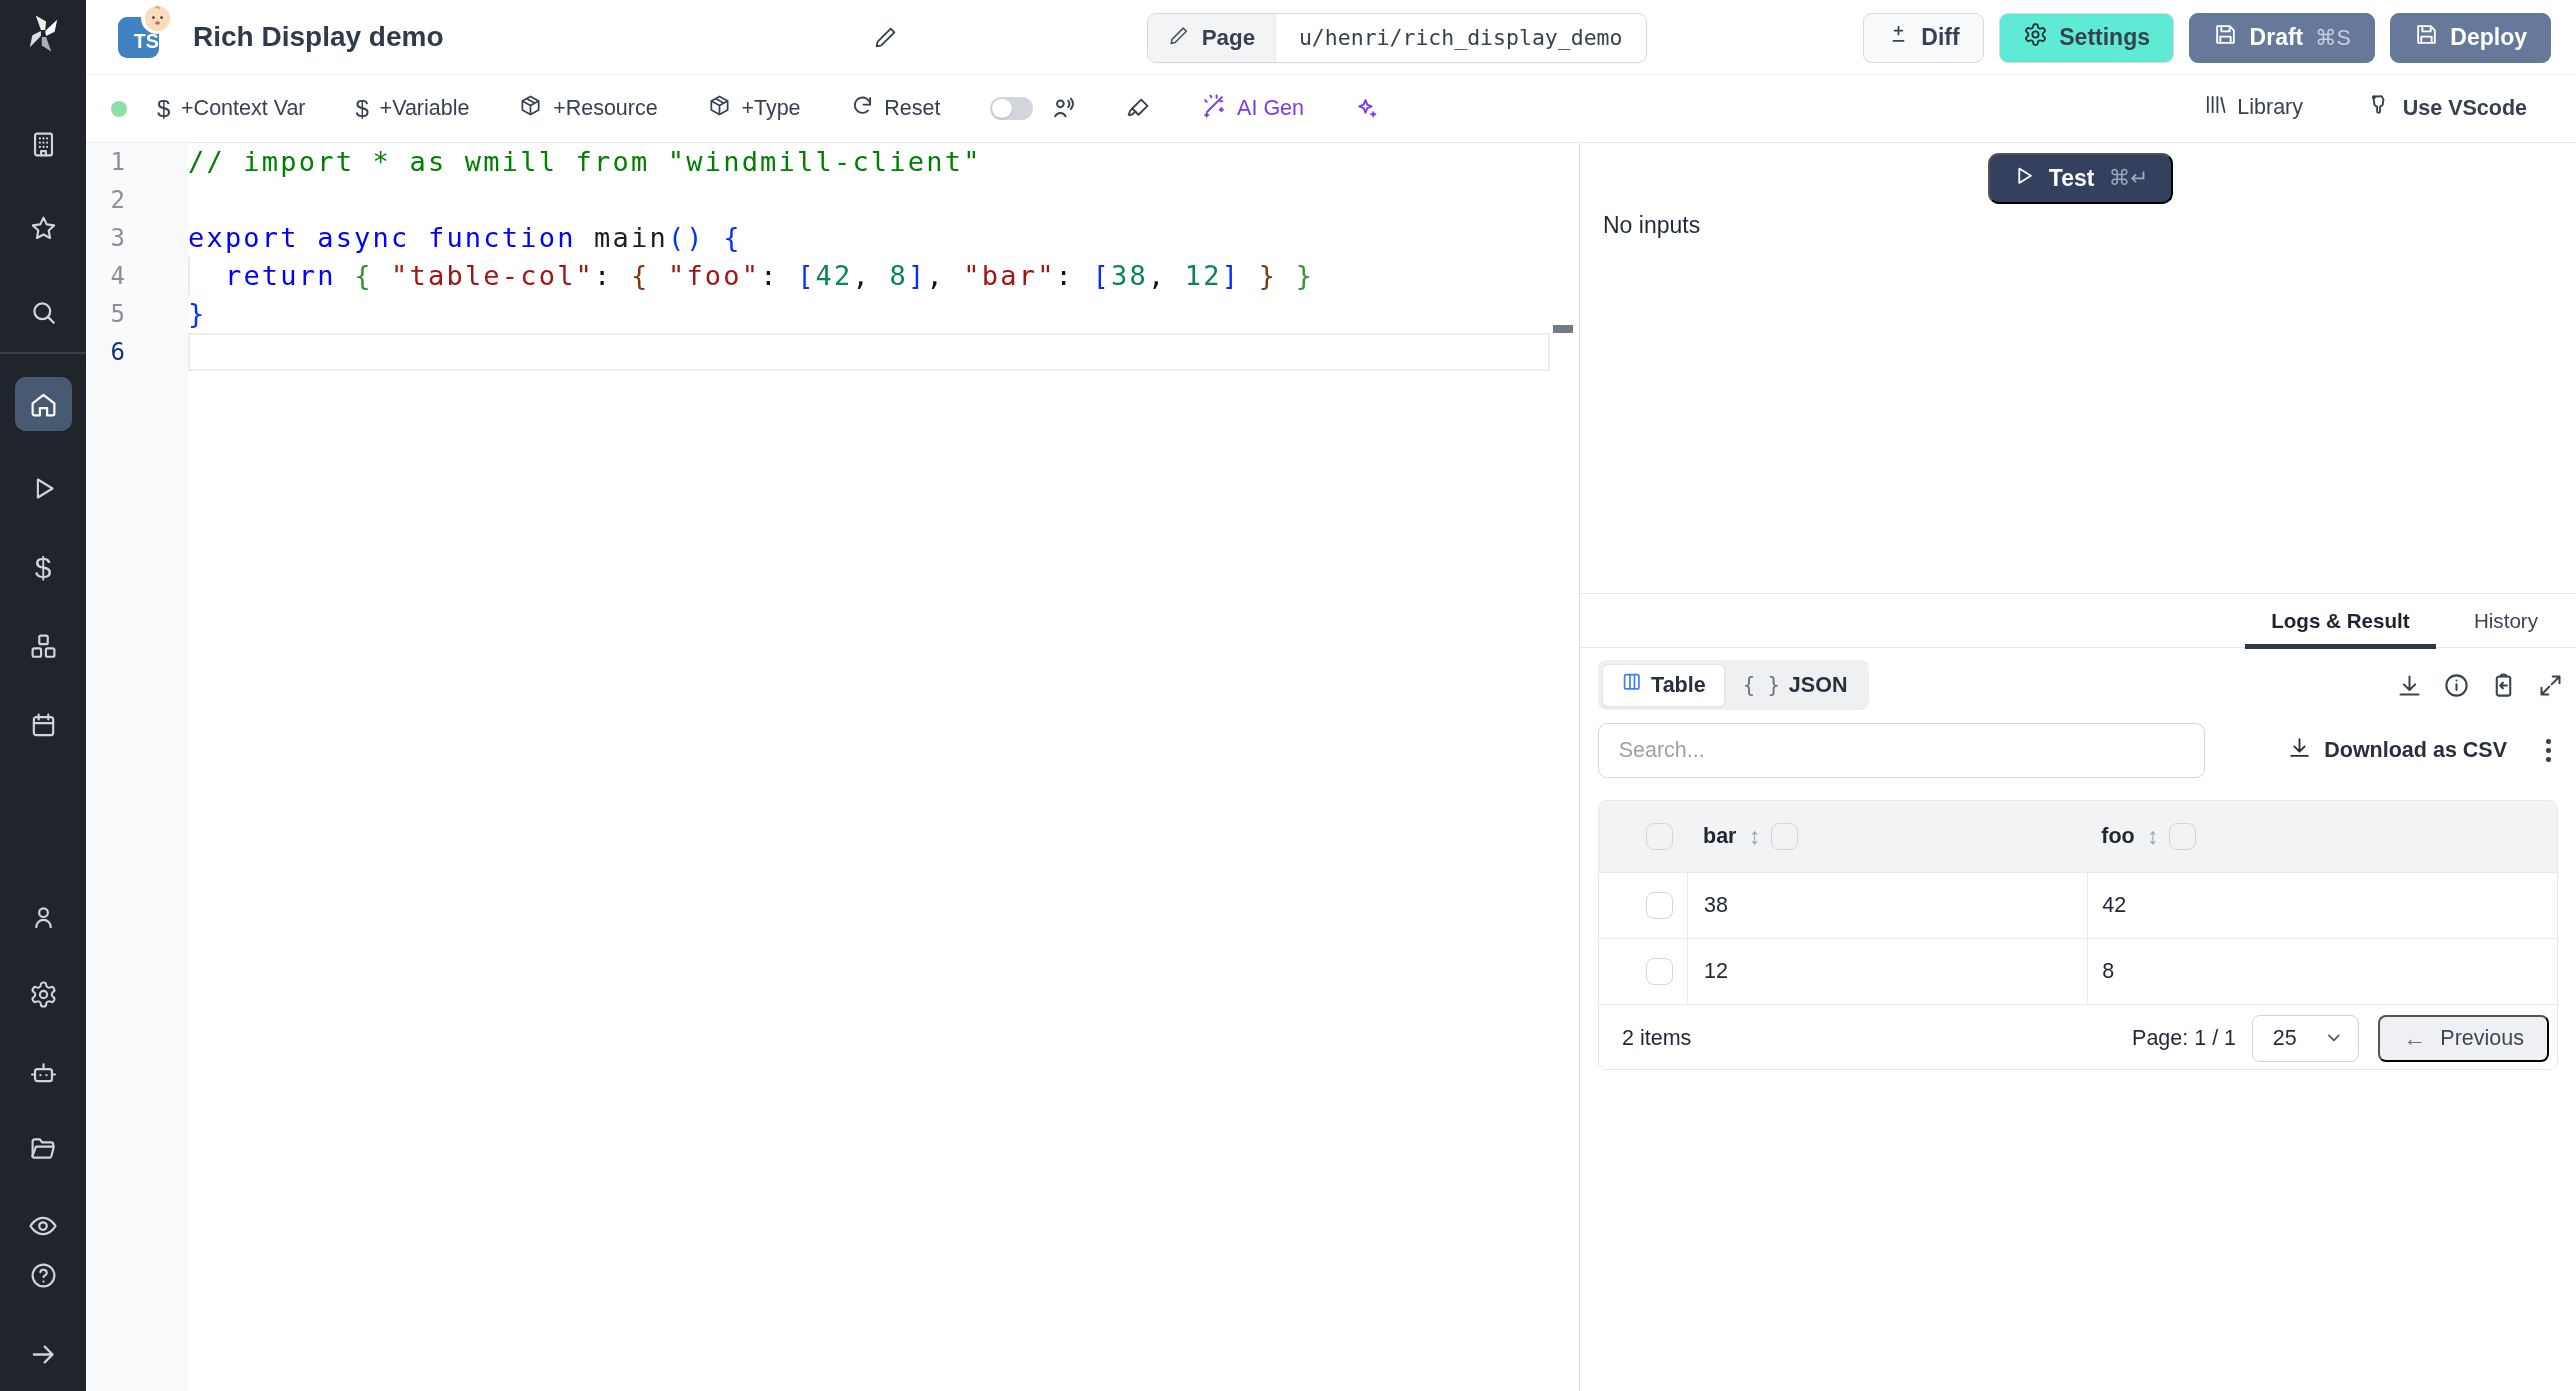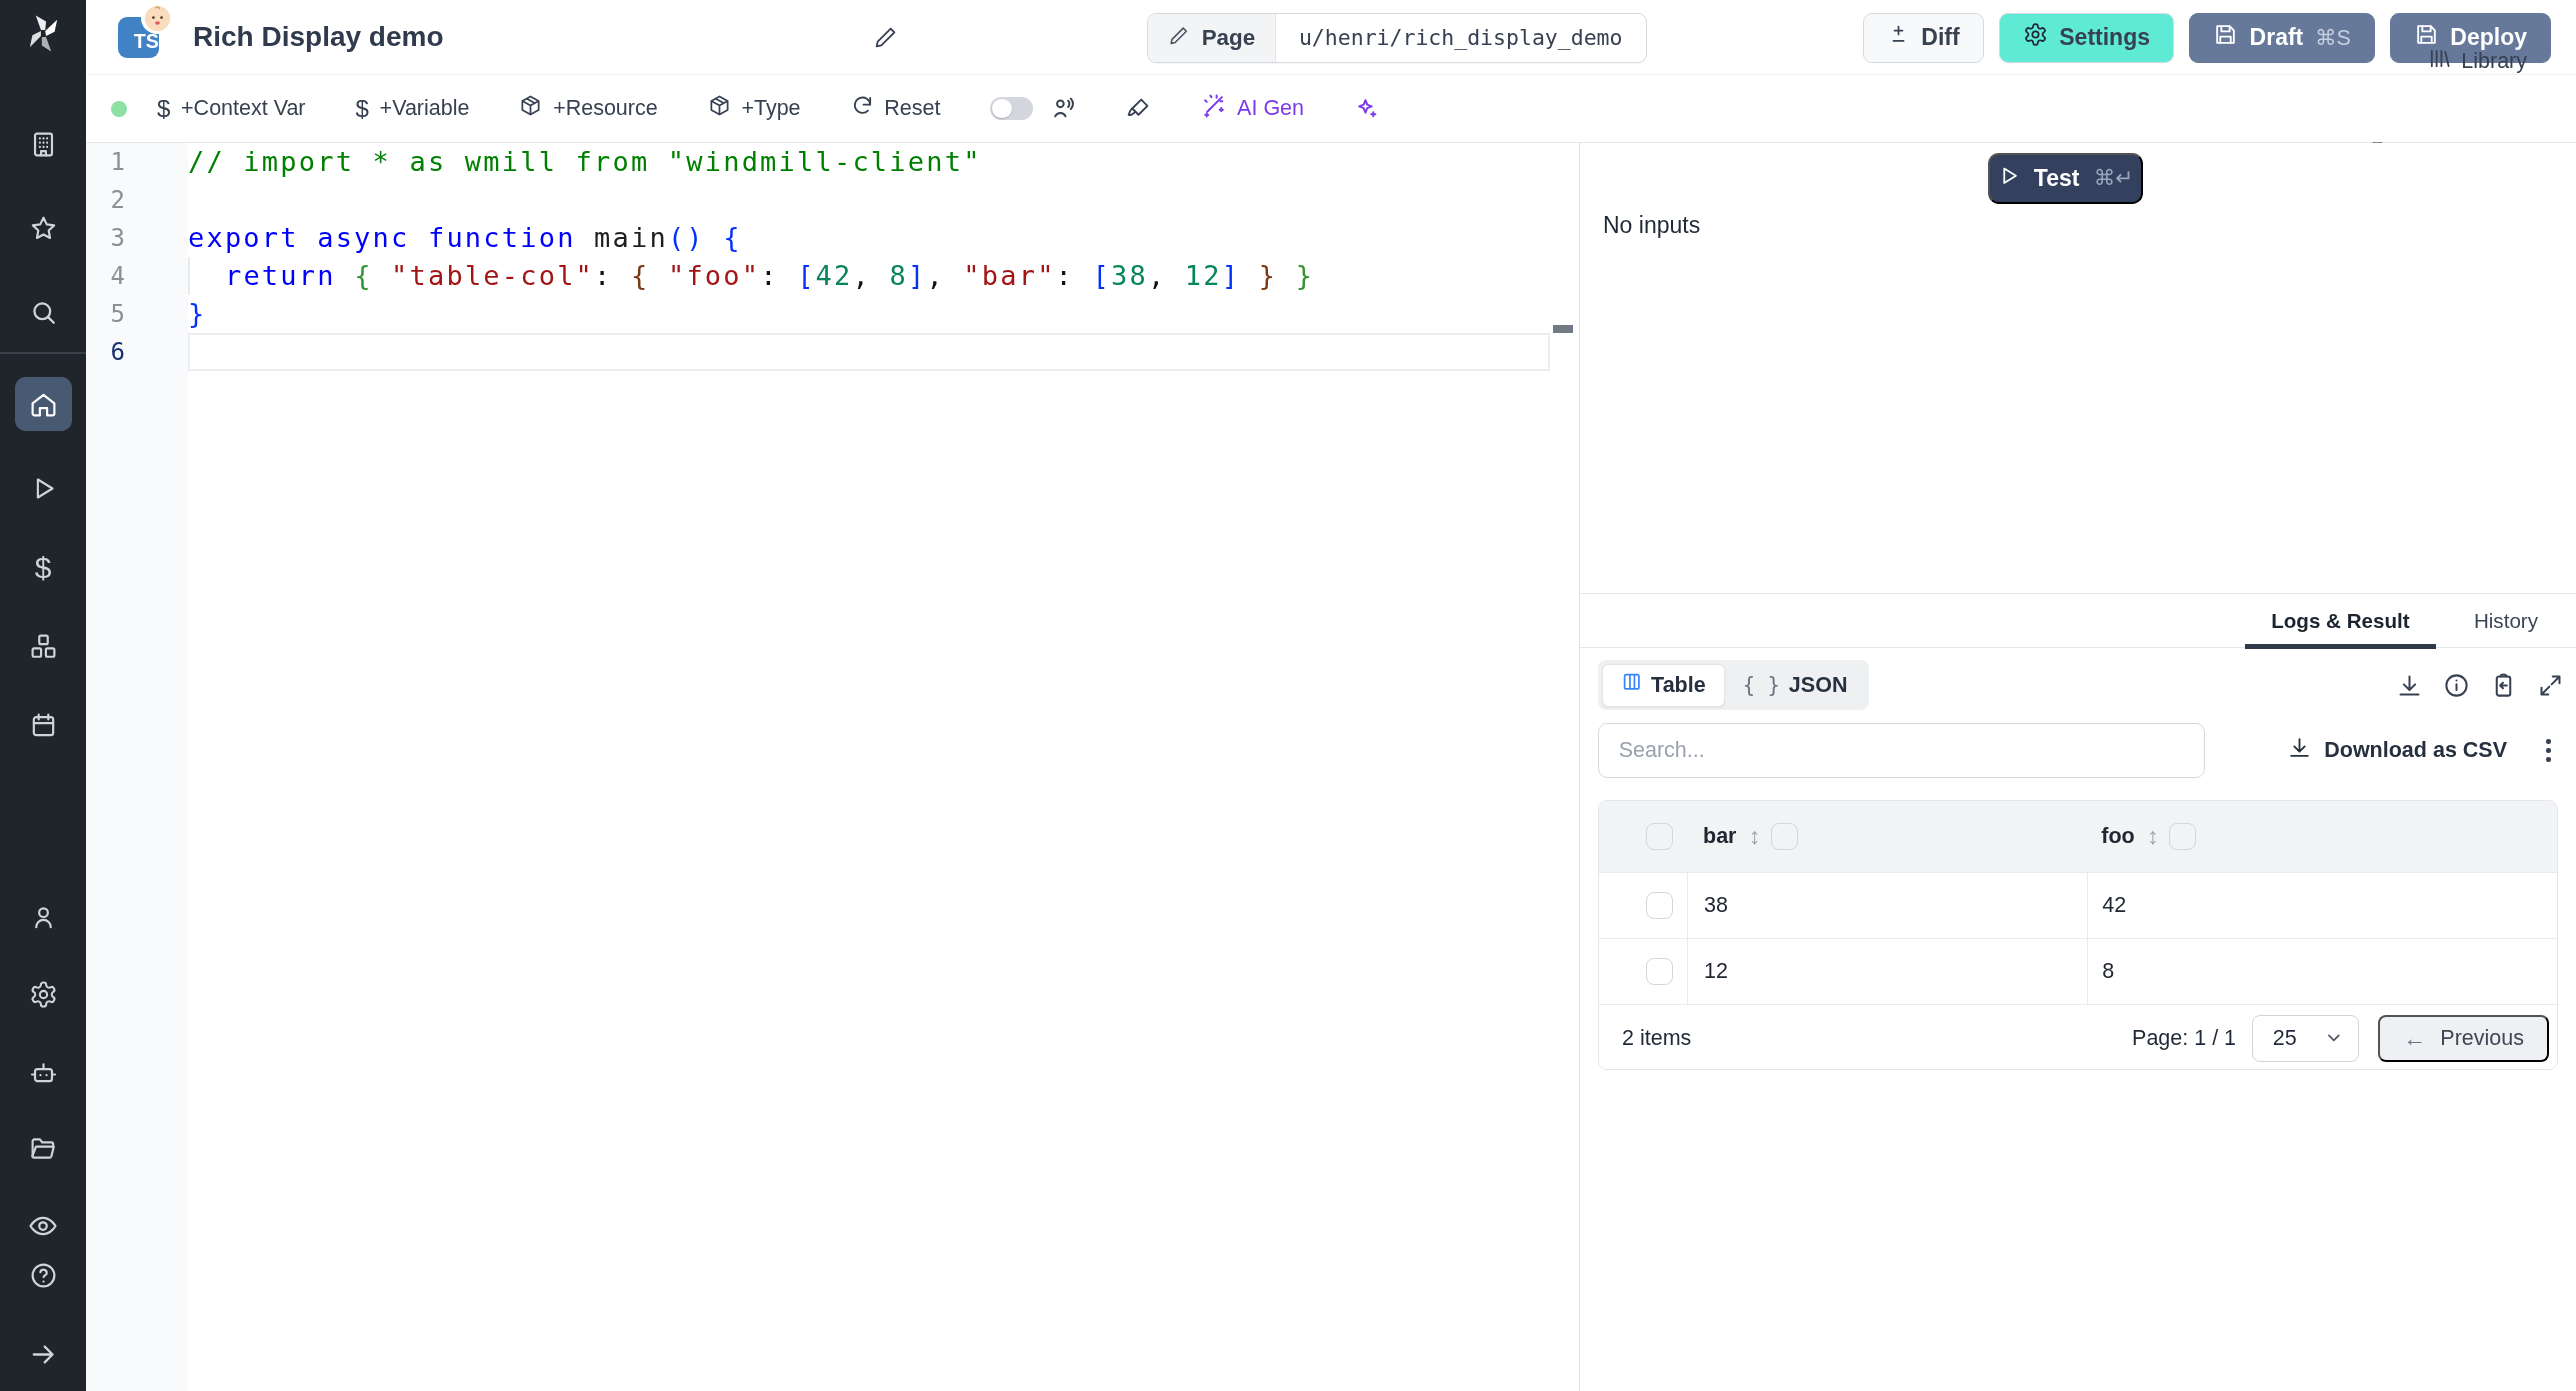--- a/index.html
+++ b/index.html
@@ -42,21 +42,21 @@
   
   .toolbar { position:absolute; left:86px; top:75px; width:2490px; height:68px; background:#fff; border-bottom:0.9px solid #e5e7eb; display:flex; align-items:center; }
   .status-dot { width:16px; height:16px; border-radius:50%; background:#8ce0a4; margin-left:25px; flex:none; }
   .tool-item { display:flex; align-items:center; gap:10.7px; color:#374151; font-size:21.5px; font-weight:500; cursor:pointer; white-space:nowrap; }
   .tool-item .dollar { font-size:24px; font-weight:500; }
   .tool-item.purple { color:#7c3aed; }
   .toggle { width:43px; height:23px; border-radius:11.6px; background:#d3d7dd; position:relative; cursor:pointer; flex:none; }
   .toggle .knob { position:absolute; left:1.8px; top:1.8px; width:19.7px; height:19.7px; border-radius:50%; background:#fff; box-shadow:0 0.9px 1.8px rgba(0,0,0,.2); }
   .tool-left { display:flex; align-items:center; gap:50px; margin-left:30px; }
   .tool-group { display:flex; align-items:center; gap:18px; }
-  .tool-right { position:absolute; right:49px; display:flex; align-items:flex-end; gap:64px;flex-direction:column; }
+  .tool-right { position:absolute; right:49px; display:flex; align-items:flex-start; gap:64px; }
   .icon-btn { color:#374151; cursor:pointer; display:flex; align-items:center; }
 
   
   .editor { position:absolute; left:86px; top:143px; width:1493px; height:1249px; background:#fff; overflow:hidden; }
   .gutter { position:absolute; left:0; top:0; width:102px; height:100%; background:#f8fafc; }
   .ln { height:38px; line-height:38px; text-align:right; padding-right:63px; font-family:"DejaVu Sans Mono", monospace; font-size:24px; color:#8c9096; }
   .ln.act { color:#17306f; }
   .codecol { position:absolute; left:102px; top:0; right:13px; height:100%; }
   .cl { position:relative; height:38px; line-height:38px; font-family:"DejaVu Sans Mono", monospace; font-size:27px; letter-spacing:2.2px; white-space:pre; color:#111; }
   .cl.act { box-shadow:inset 0 0 0 1.8px #e9ebee; margin-right:16px; }
@@ -67,21 +67,21 @@
   .tok-num { color:#098658; }
   .tok-b1 { color:#0431fa; }
   .tok-b2 { color:#319331; }
   .tok-b3 { color:#7b3814; }
   .tok-fn { color:#1f1f1f; }
   .tok-plain { color:#111111; }
   .overview-mark { position:absolute; right:6.3px; top:182px; width:19.7px; height:8px; background:#5b6472; opacity:.85; }
 
   
   .runpanel { position:absolute; left:1579px; top:143px; width:997px; height:1249px; background:#fff; border-left:0.9px solid #dcdfe3; }
-  .test-btn { position:absolute; left:408px; top:9.8px; height:51px; padding:0 8px; background:#33415e; color:#fff; border-radius:10.7px; display:flex; align-items:center; gap:14.3px; font-size:23px; font-weight:700; cursor:pointer; }
+  .test-btn { position:absolute; left:408px; top:9.8px; height:51px; padding:0 23px; background:#33415e; color:#fff; border-radius:10.7px; display:flex; align-items:center; gap:14.3px; font-size:23px; font-weight:700; cursor:pointer; }
   .test-btn .kbd { color:#9aa7bd; font-weight:500; font-size:21.5px; }
   .no-inputs { position:absolute; left:23px; top:69px; font-size:23px; color:#1f2937; }
 
   .tabsrow { position:absolute; left:0; top:450px; width:100%; height:55px; border-top:0.9px solid #e4e7ea; border-bottom:1.8px solid #e4e7ea; display:flex; align-items:stretch;justify-content:flex-end; }
   .tab { display:flex; align-items:center; justify-content:center; font-size:20.6px; cursor:pointer; position:relative; }
   .tab.active { width:191px; color:#1c2430; font-weight:600; }
   .tab.active::after { content:""; position:absolute; left:0; right:0; bottom:-1.8px; height:4.5px; background:#2f3947; }
   .tab.plain { padding:0 38px; color:#3c4554; font-weight:500; }
 
   .segrow { position:absolute; left:18px; top:517px; right:12.5px; height:50px; display:flex; align-items:center; }

